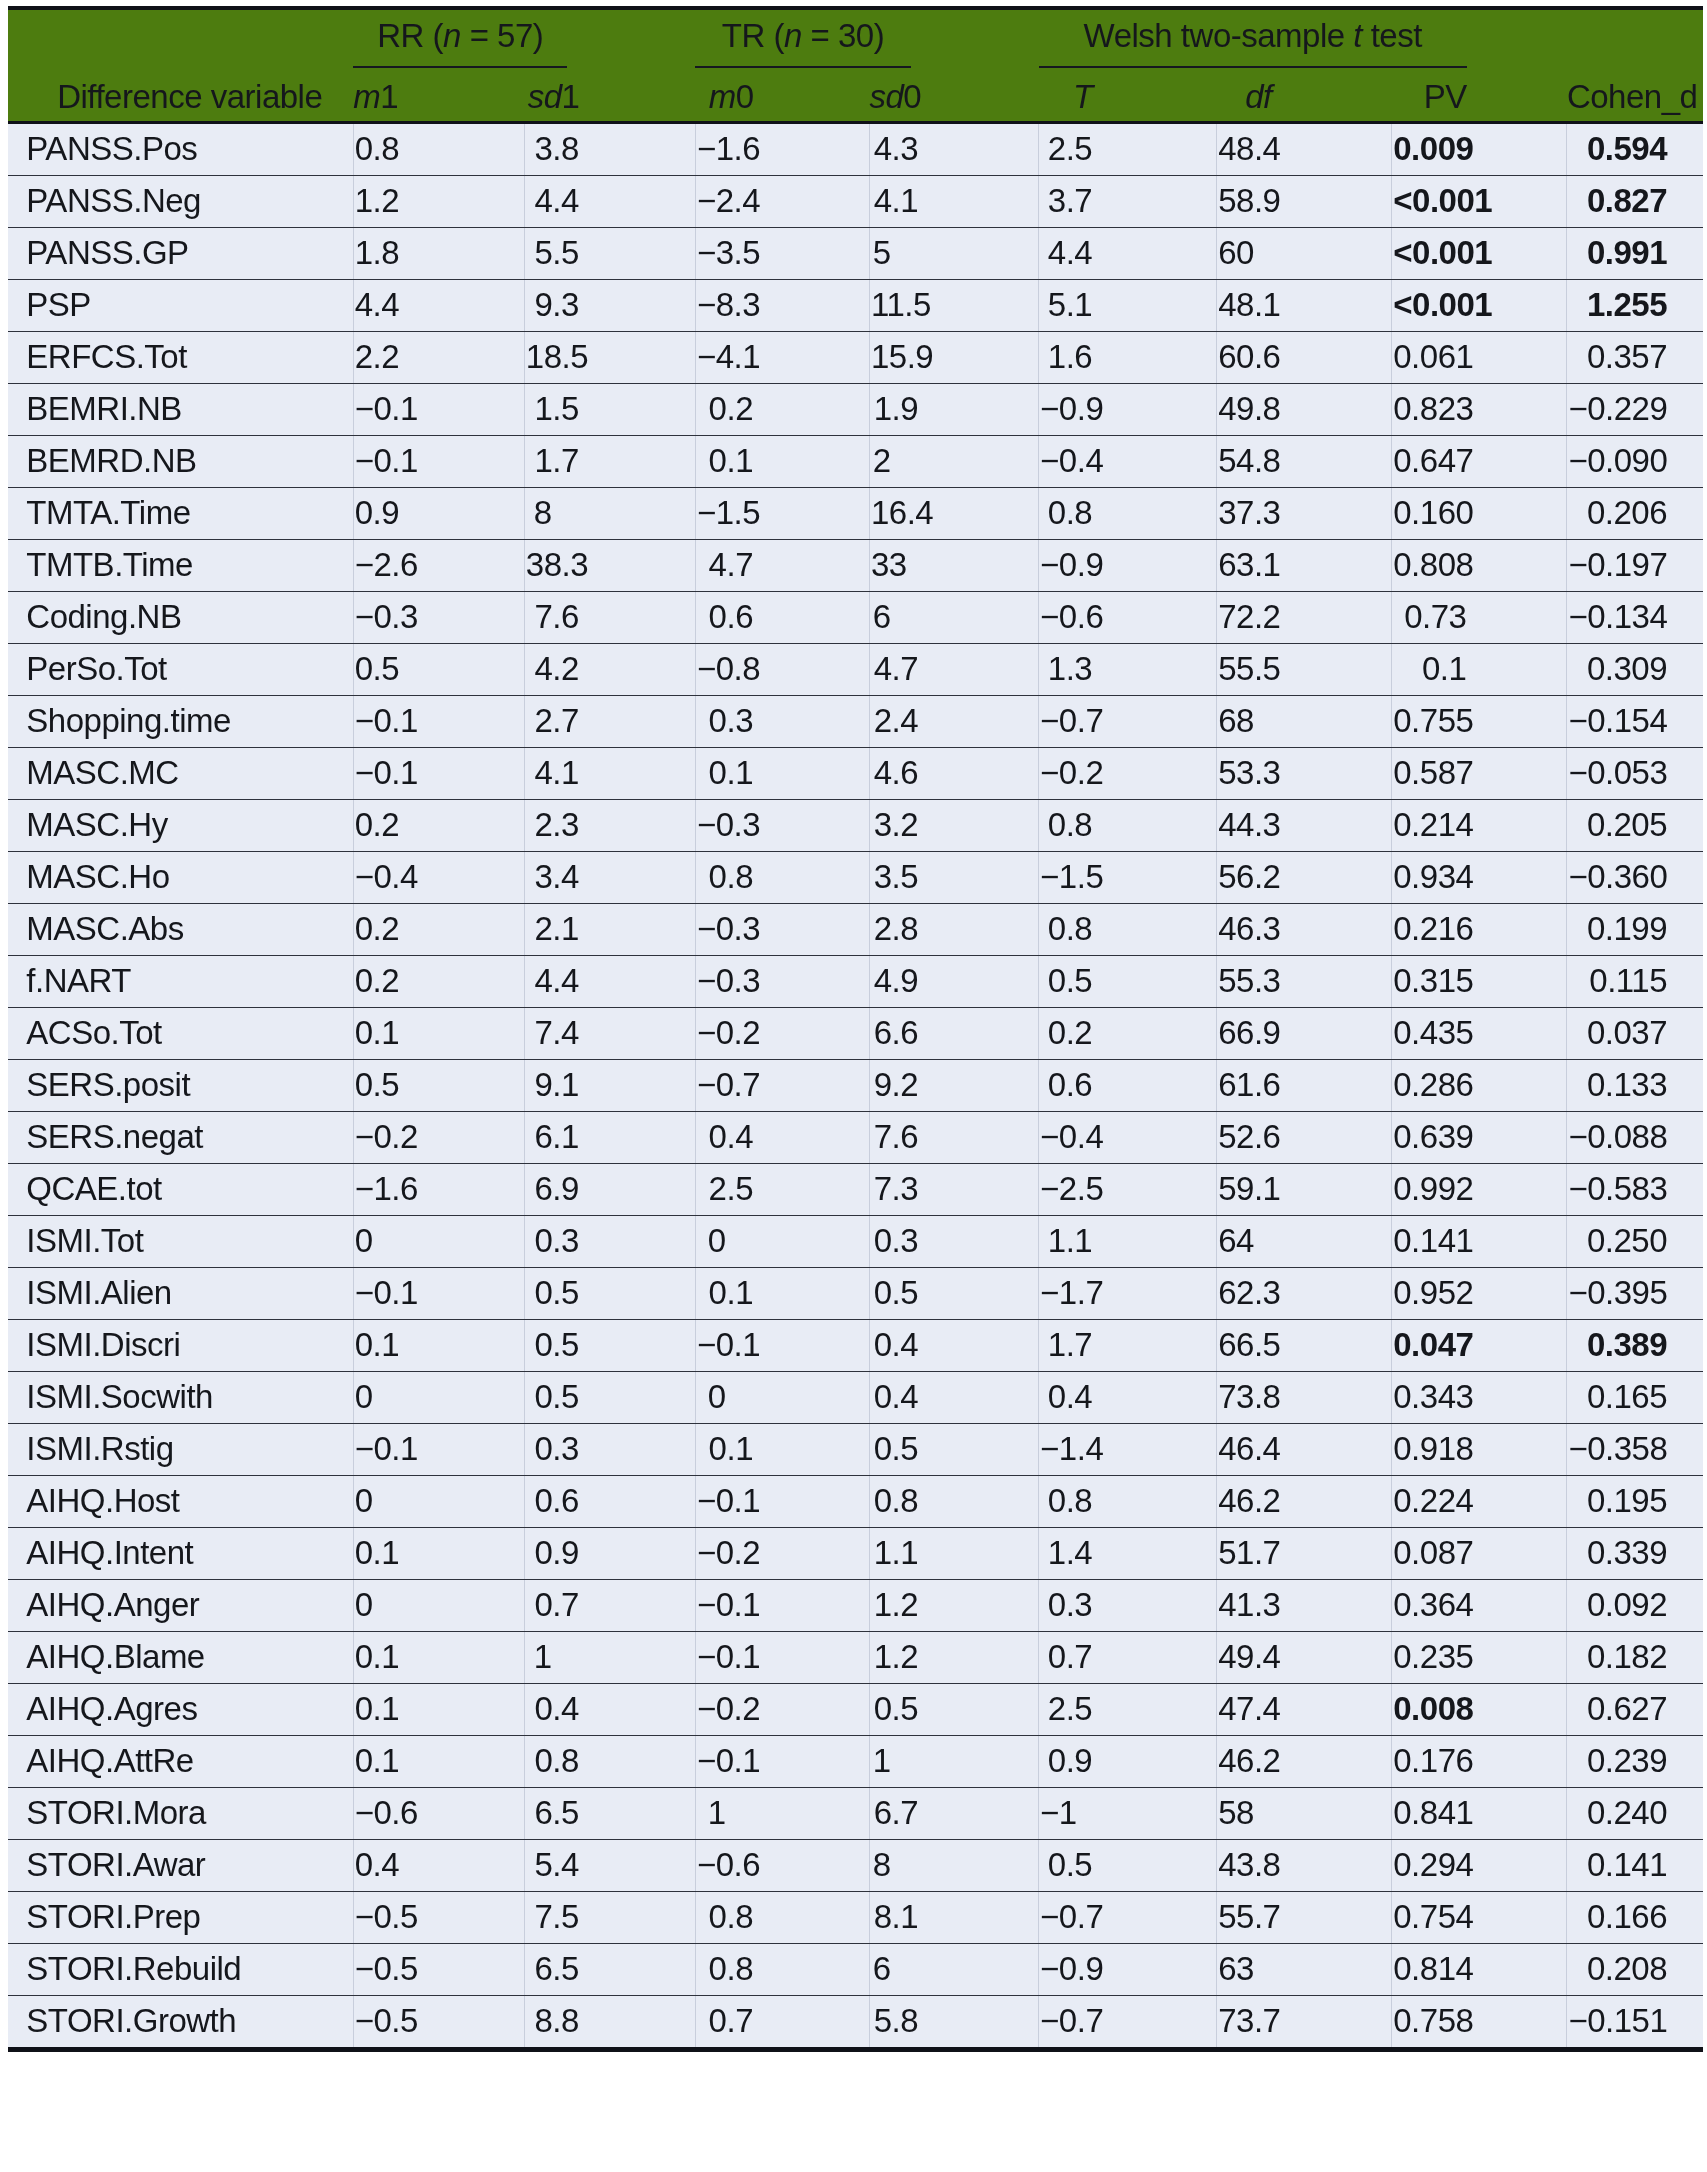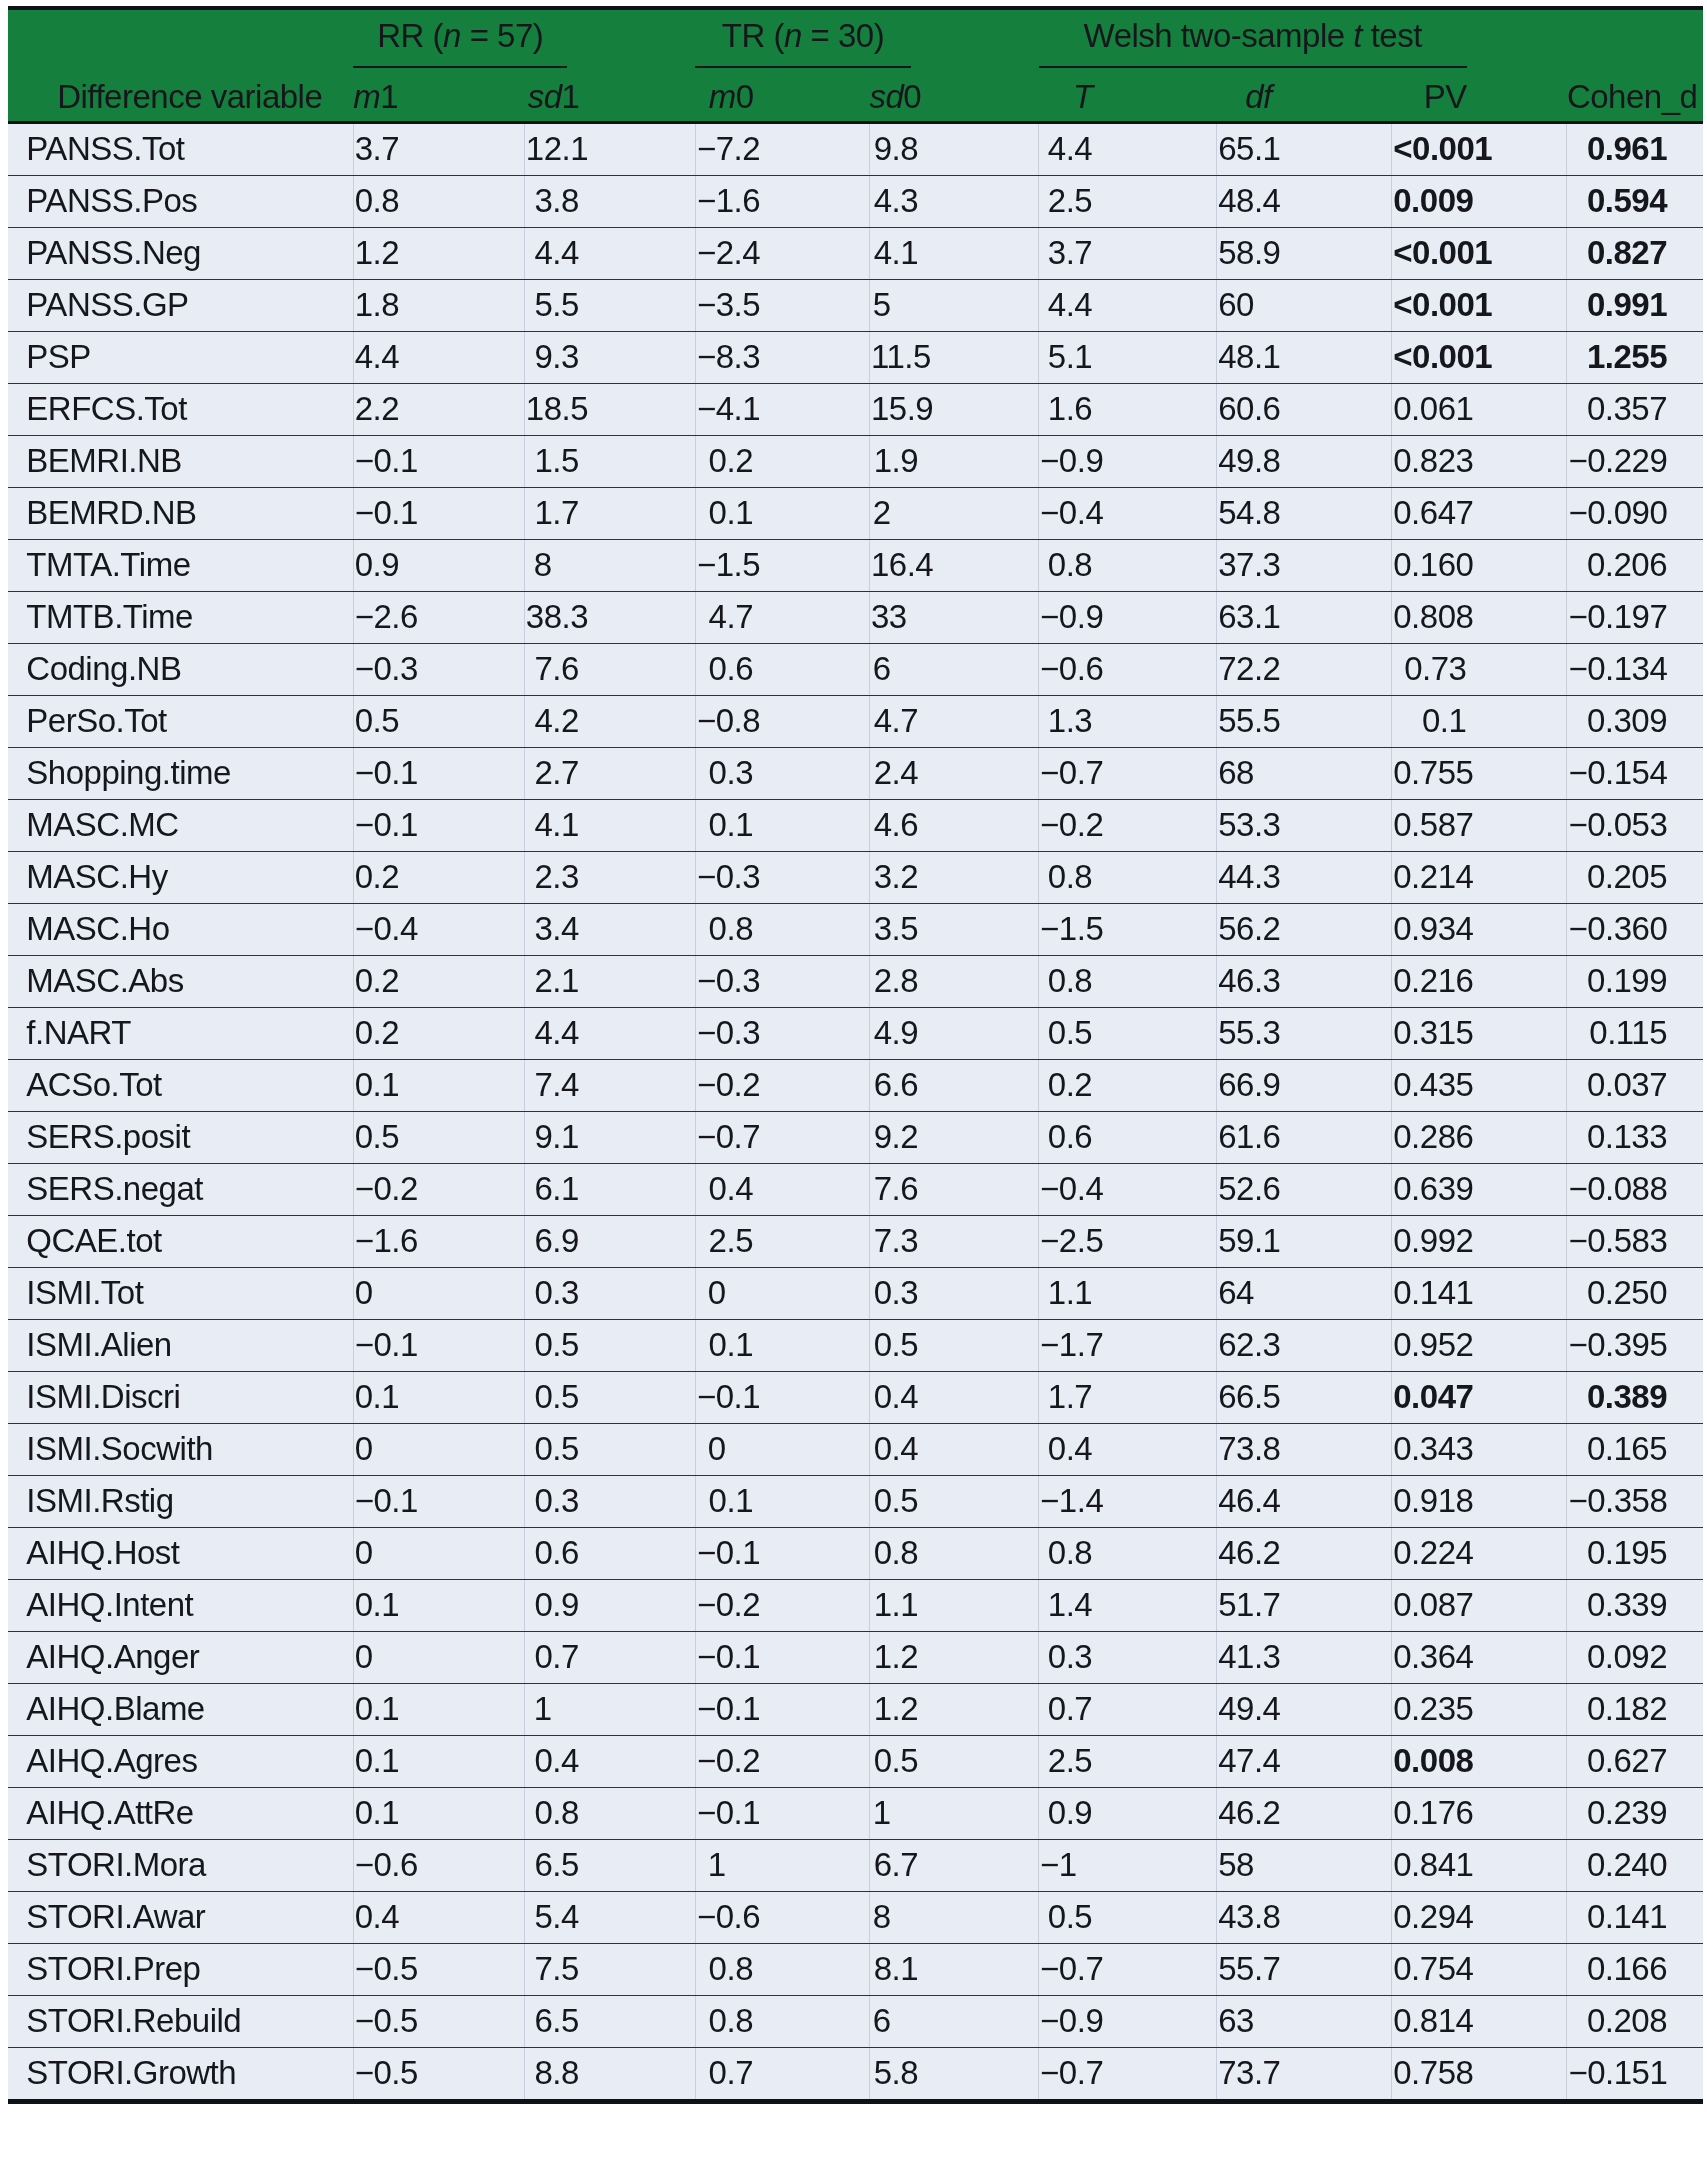--- a/index.html
+++ b/index.html
@@ -6,21 +6,21 @@
   body{width:1707px;height:2172px;overflow:hidden;
        font-family:"Liberation Sans","DejaVu Sans",sans-serif;color:#15171c;}
   .tbl-wrap{padding:6.4px 0 0 8px;}
   table{border-collapse:collapse;table-layout:fixed;width:1695px;
         border-top:4px solid #0f1118;border-bottom:5.6px solid #0f1118;
         font-size:33px;letter-spacing:-0.015em;}
   
   col.w0{width:345px}col.w1{width:171px}col.w2{width:171px}col.w3{width:174px}
   col.w4{width:169px}col.w5{width:178px}col.w6{width:175px}col.w7{width:175px}col.w8{width:136px}
 
-  thead th{background:#15803d;font-weight:normal;padding:0;}
+  thead th{background:#4d7c0f;font-weight:normal;padding:0;}
   tr.hgroup th{height:51px;vertical-align:bottom;}
   .grp{text-align:center;padding:6.4px 0 11px;border-bottom:2.4px solid #161820;white-space:nowrap;}
   .grp.g2{margin-right:128px;}
   .grp.g3{margin-right:100px;}
   tr.hcols th{height:48px;vertical-align:middle;border-bottom:3.2px solid #0f1118;padding-top:4.8px;}
   th.lbl{text-align:center;padding-left:18.3px;white-space:nowrap;}
 
   
   .c1,.c2,.c3,.c4,.c5,.c6,.c7,.c8{text-align:right;white-space:nowrap;}
   .c1{padding-right:128px}.c2{padding-right:116px}.c3{padding-right:116px}
@@ -74,31 +74,20 @@
         <th class="c3"><span></span><i>m</i><span>0</span></th>
         <th class="c4"><span></span><i>sd</i><span>0</span></th>
         <th class="c5"><span></span><i>T</i><span></span></th>
         <th class="c6"><span></span><i>df</i><span></span></th>
         <th class="c7"><span>PV</span><i></i><span></span></th>
         <th class="c8"><span>Cohen_d</span><i></i><span></span></th>
       </tr>
     </thead>
     <tbody>
         <tr>
-    <td class="lblc">PANSS.Tot</td>
-    <td class="c1"><span>3.7</span></td>
-    <td class="c2"><span>12.1</span></td>
-    <td class="c3"><span>−7.2</span></td>
-    <td class="c4"><span>9.8</span></td>
-    <td class="c5"><span>4.4</span></td>
-    <td class="c6"><span>65.1</span></td>
-    <td class="c7 b"><span>&lt;0.001</span></td>
-    <td class="c8 b"><span>0.961</span></td>
-  </tr>
-        <tr>
     <td class="lblc">PANSS.Pos</td>
     <td class="c1"><span>0.8</span></td>
     <td class="c2"><span>3.8</span></td>
     <td class="c3"><span>−1.6</span></td>
     <td class="c4"><span>4.3</span></td>
     <td class="c5"><span>2.5</span></td>
     <td class="c6"><span>48.4</span></td>
     <td class="c7 b"><span>0.009</span></td>
     <td class="c8 b"><span>0.594</span></td>
   </tr>

